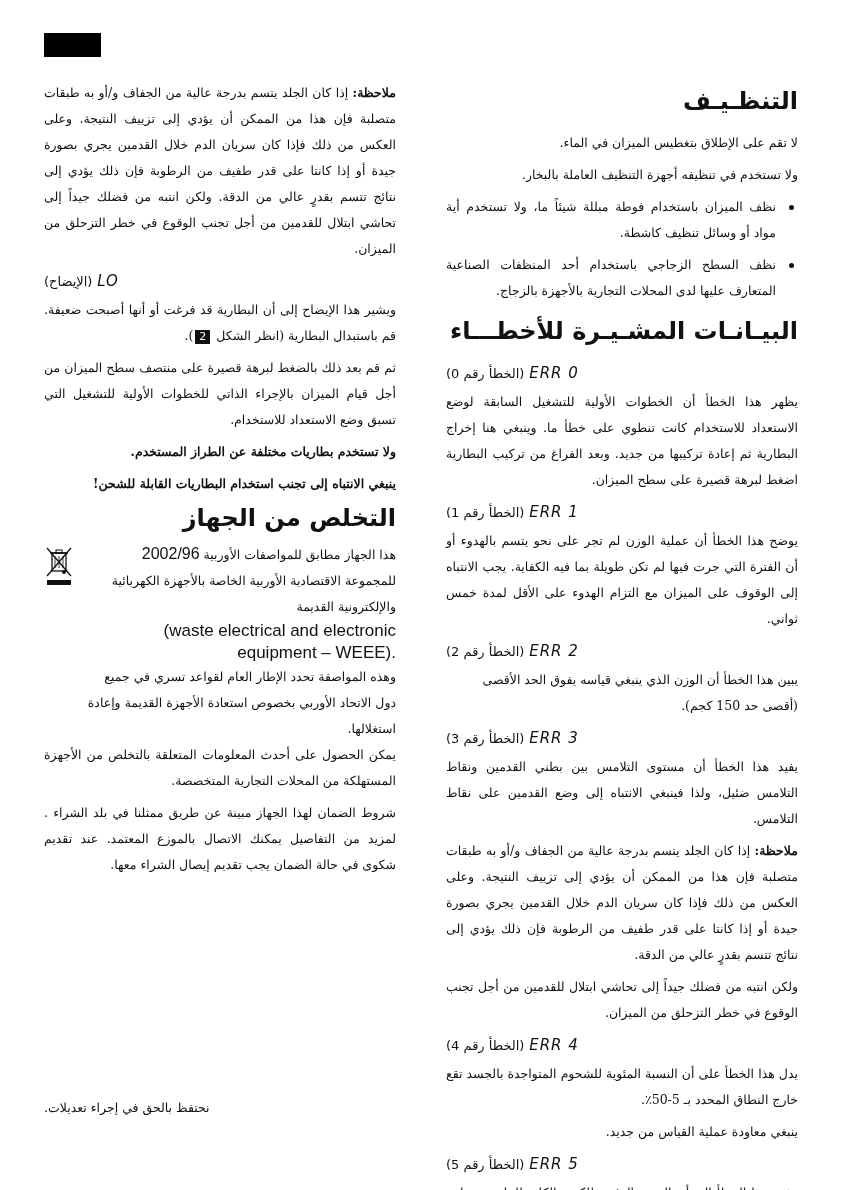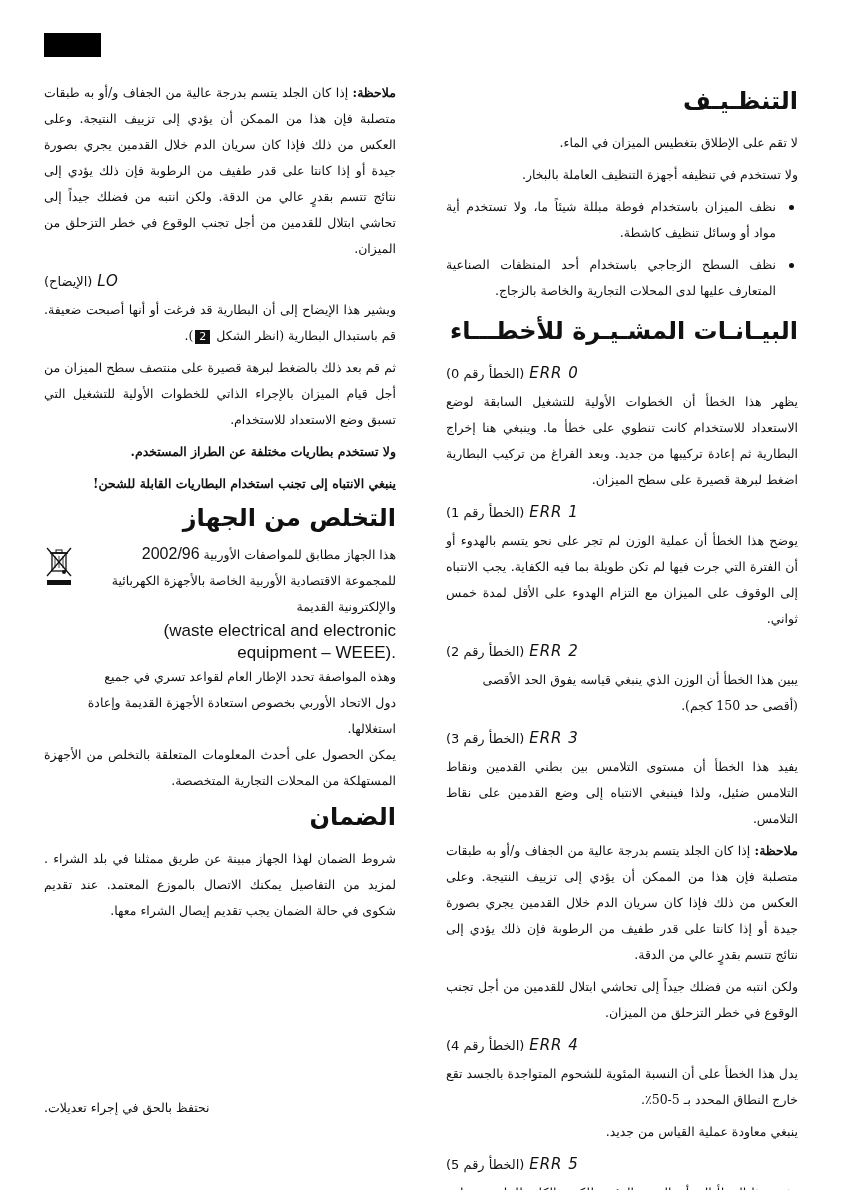--- a/index.html
+++ b/index.html
@@ -100,33 +100,32 @@
         <line x1="17" y1="9" x2="17" y2="21" stroke="#111" stroke-width="0.8"></line>
         <circle cx="18" cy="25" r="2" fill="#111"></circle>
         <line x1="1" y1="1" x2="25" y2="29" stroke="#111" stroke-width="1.3"></line>
         <line x1="25" y1="1" x2="1" y2="29" stroke="#111" stroke-width="1.3"></line>
         <rect x="1" y="33" width="24" height="5" fill="#111"></rect>
       </svg>
     </div>
   </div>
   <p>يمكن الحصول على أحدث المعلومات المتعلقة بالتخلص من الأجهزة المستهلكة من المحلات التجارية المتخصصة.</p>
 
-  <div class="h1" style="margin-top:6px;">الضمان</div>
   <p>شروط الضمان لهذا الجهاز مبينة عن طريق ممثلنا في بلد الشراء . لمزيد من التفاصيل يمكنك الاتصال بالموزع المعتمد. عند تقديم شكوى في حالة الضمان يجب تقديم إيصال الشراء معها.</p>
 </div>
 
 <div class="footer-note">نحتفظ بالحق في إجراء تعديلات.</div>
 
 <div class="col col-right">
   <div class="h1">التنظـيـف</div>
   <p>لا تقم على الإطلاق بتغطيس الميزان في الماء.</p>
   <p>ولا تستخدم في تنظيفه أجهزة التنظيف العاملة بالبخار.</p>
   <ul>
     <li>نظف الميزان باستخدام فوطة مبللة شيئاً ما، ولا تستخدم أية مواد أو وسائل تنظيف كاشطة.</li>
-    <li>نظف السطح الزجاجي باستخدام أحد المنظفات الصناعية المتعارف عليها لدى المحلات التجارية والخاصة بالزجاج.</li>
+    <li>نظف السطح الزجاجي باستخدام أحد المنظفات الصناعية المتعارف عليها لدى المحلات التجارية بالأجهزة بالزجاج.</li>
   </ul>
 
   <div class="h1" style="margin-top:10px;">البيـانـات المشـيـرة للأخطـــاء</div>
 
   <div class="err">
     <span class="code">ERR 0</span>
     <span class="lbl">(الخطأ رقم 0)</span>
   </div>
   <p>يظهر هذا الخطأ أن الخطوات الأولية للتشغيل السابقة لوضع الاستعداد للاستخدام كانت تنطوي على خطأ ما. وينبغي هنا إخراج البطارية ثم إعادة تركيبها من جديد. وبعد الفراغ من تركيب البطارية اضغط لبرهة قصيرة على سطح الميزان.</p>
 

